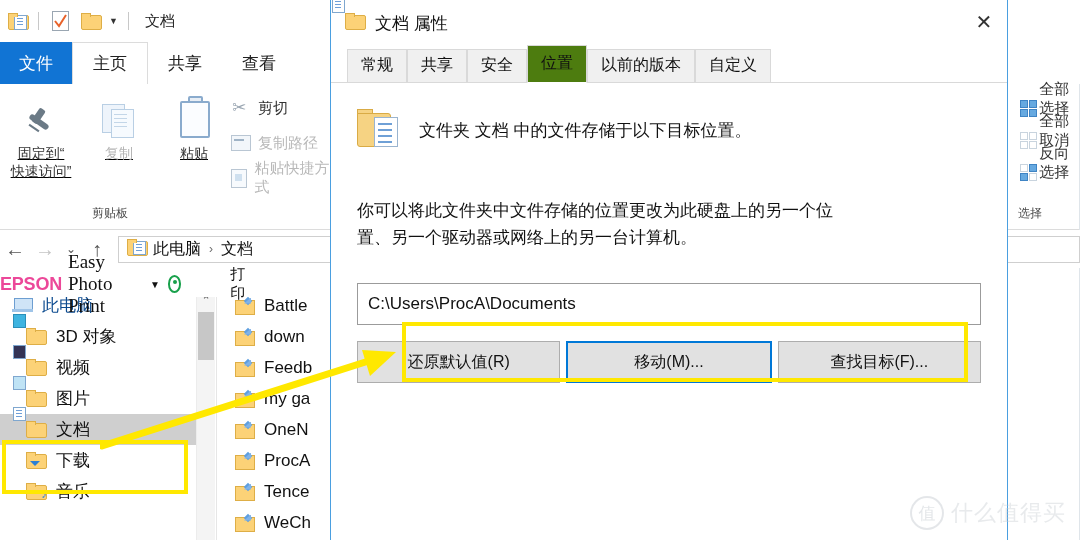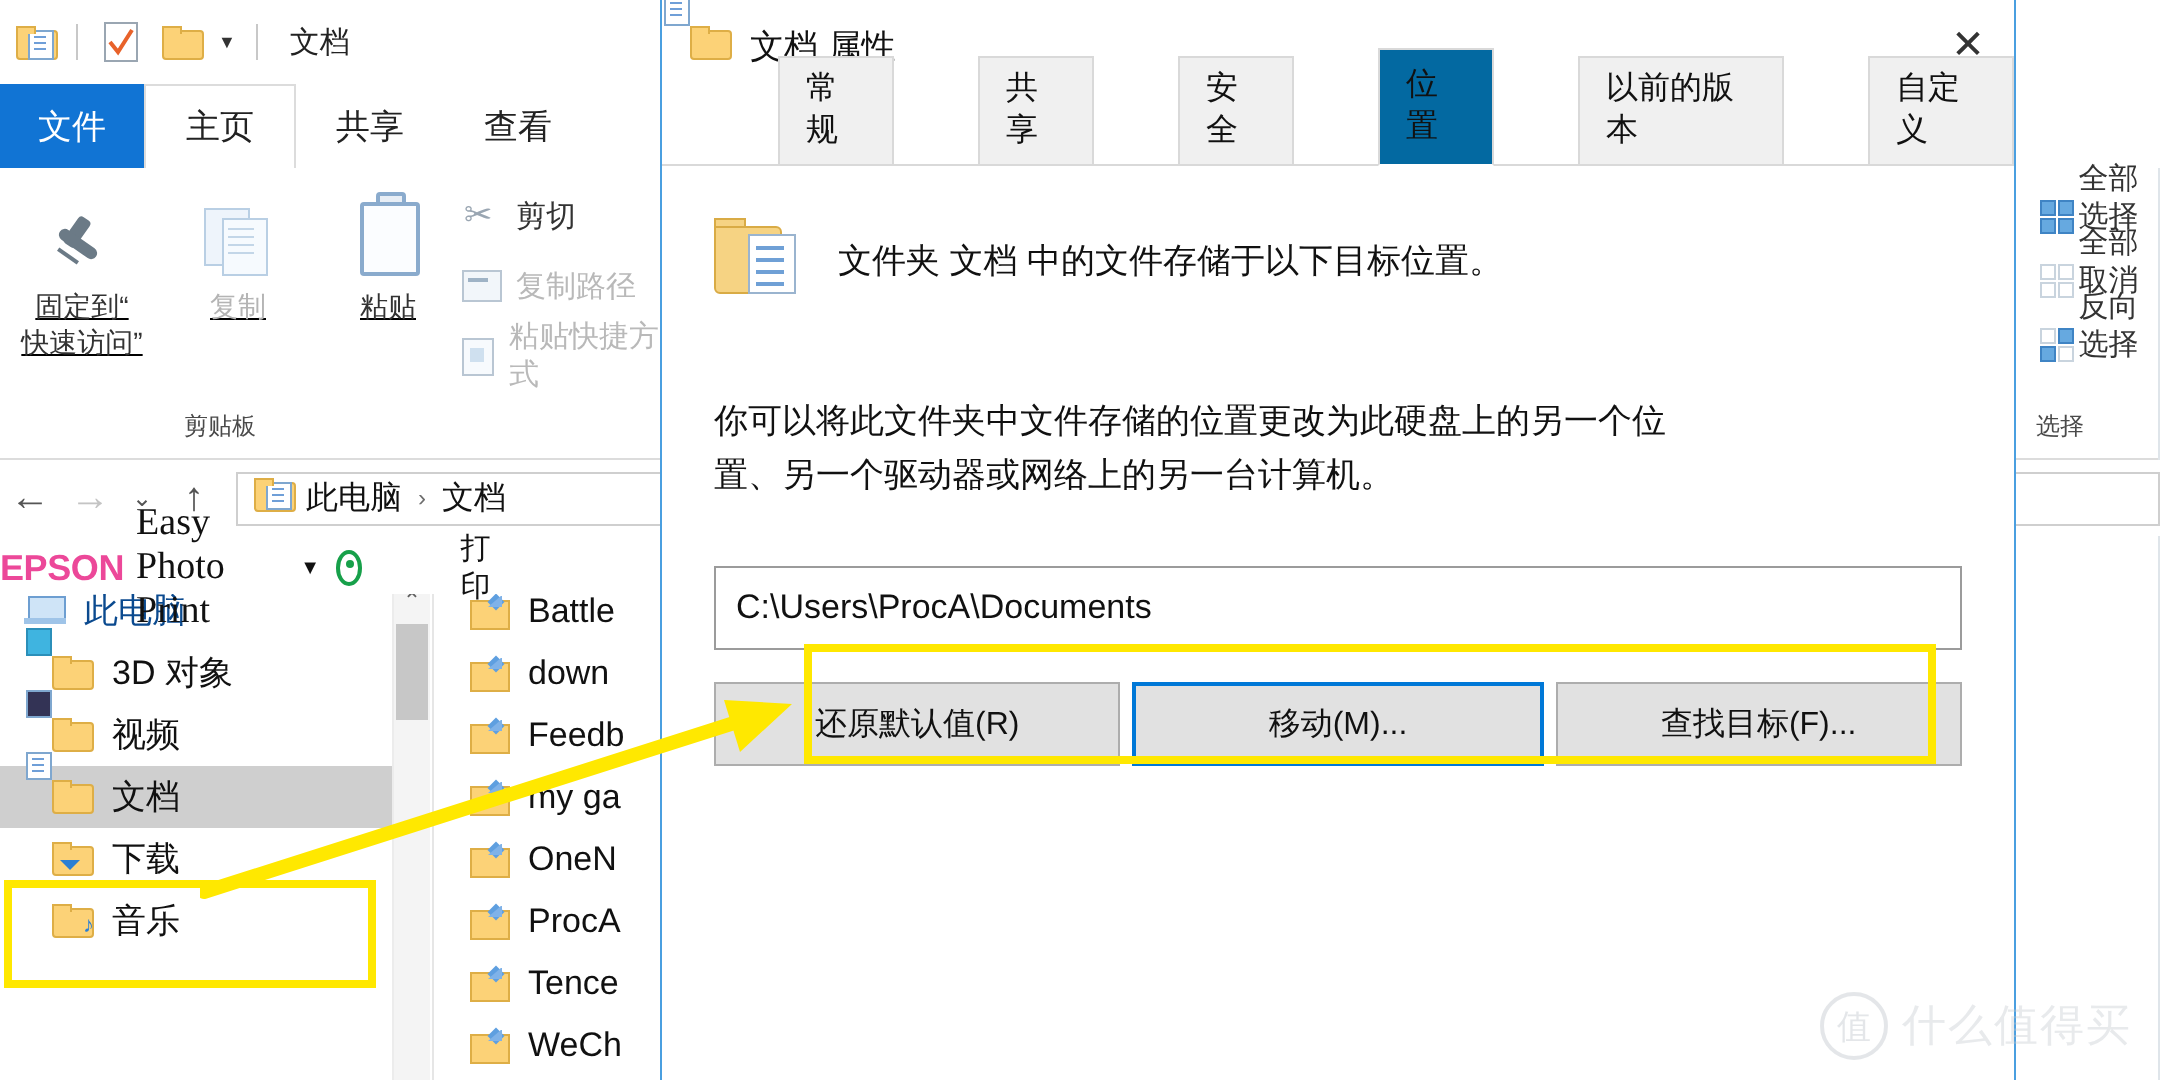--- a/index.html
+++ b/index.html
@@ -142,22 +142,22 @@
   .dlg{position:absolute;left:330px;top:-2px;width:678px;height:560px;background:#fff;
        border:1px solid #4a9fe0;box-sizing:border-box;z-index:10;}
   .dlg-title{height:48px;display:flex;align-items:center;padding:0 0 0 14px;background:#fff;}
   .dlg-title .tic{width:22px;height:20px;margin-right:8px;position:relative;}
   .dlg-title .tt{font-size:17px;color:#111;}
   .dlg-close{position:absolute;right:0;top:0;width:46px;height:46px;display:flex;align-items:center;justify-content:center;font-size:20px;color:#333;}
 
   .dlg-tabs{display:flex;align-items:flex-end;height:36px;padding-left:16px;box-sizing:border-box;
             border-bottom:1px solid #d9d9d9;background:#fff;}
   .dtab{font-size:16px;color:#111;padding:5px 13px 6px;background:#f0f0f0;border:1px solid #d9d9d9;
-        border-bottom:none;margin-right:0px;margin-left:42px;}
-  .dtab.active{background:#0369a1;border-bottom:1px solid #fff;margin-bottom:-1px;padding-top:7px;padding-bottom:8px;}
+        border-bottom:none;margin-right:0px;}
+  .dtab.active{background:#4d7c0f;border-bottom:1px solid #fff;margin-bottom:-1px;padding-top:7px;padding-bottom:8px;}
 
   .dlg-body{position:relative;padding:26px 26px 0 26px;}
   .hdr-row{display:flex;align-items:flex-start;}
   .bigfold{width:46px;height:42px;position:relative;margin-right:16px;flex:0 0 auto;}
   .bigfold .bf{position:absolute;left:0;top:4px;width:32px;height:32px;background:#f6d383;border:1px solid #d9ab45;border-radius:1px 3px 3px 3px;}
   .bigfold .bt{position:absolute;left:0;top:0px;width:14px;height:5px;background:#f6d383;border:1px solid #d9ab45;border-bottom:none;}
   .bigfold .pg{position:absolute;left:17px;top:8px;width:22px;height:28px;background:#fff;border:1px solid #9ab4cf;}
   .bigfold .pg i{position:absolute;left:3px;width:14px;height:2px;background:#6fa0d6;}
   .hdr-txt{font-size:17px;color:#111;line-height:24px;padding-top:10px;}
   .para{font-size:17px;color:#111;line-height:27px;margin-top:46px;}
@@ -354,20 +354,24 @@
       <span class="nic"><span class="ic-pc"></span></span>
       <span>此电脑</span>
     </div>
     <div class="nrow">
       <span class="nic"><span class="ic-fold"><span class="ic-badge cube"></span></span></span>
       <span>3D 对象</span>
     </div>
     <div class="nrow">
       <span class="nic"><span class="ic-fold"><span class="ic-badge film"></span></span></span>
       <span>视频</span>
+    </div>
+    <div class="nrow">
+      <span class="nic"><span class="ic-fold"><span class="ic-badge pic"></span></span></span>
+      <span>图片</span>
     </div>
     <div class="nrow sel">
       <span class="nic"><span class="ic-fold"><span class="ic-badge doc">
               <i></i>
             </span></span></span>
       <span>文档</span>
     </div>
     <div class="nrow">
       <span class="nic">
         <span class="ic-fold"></span><span class="ic-arrow"></span>

